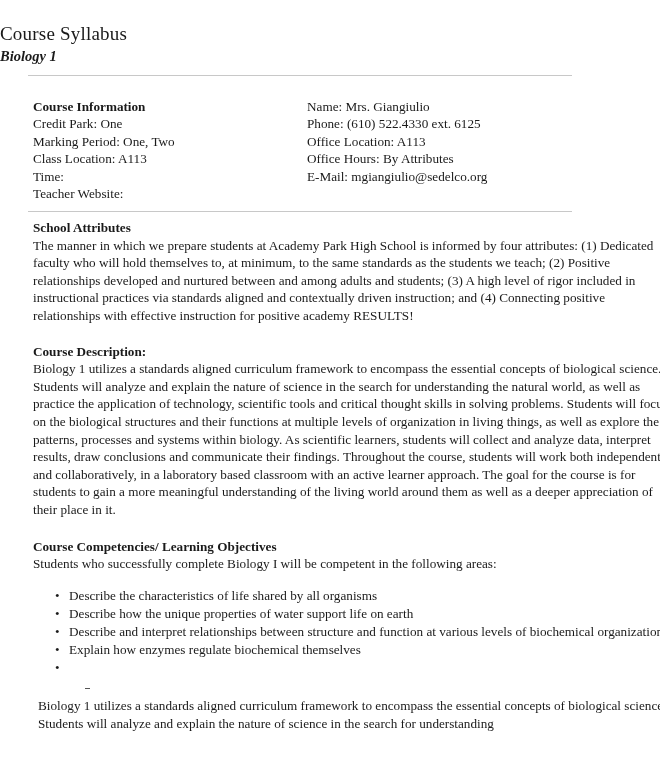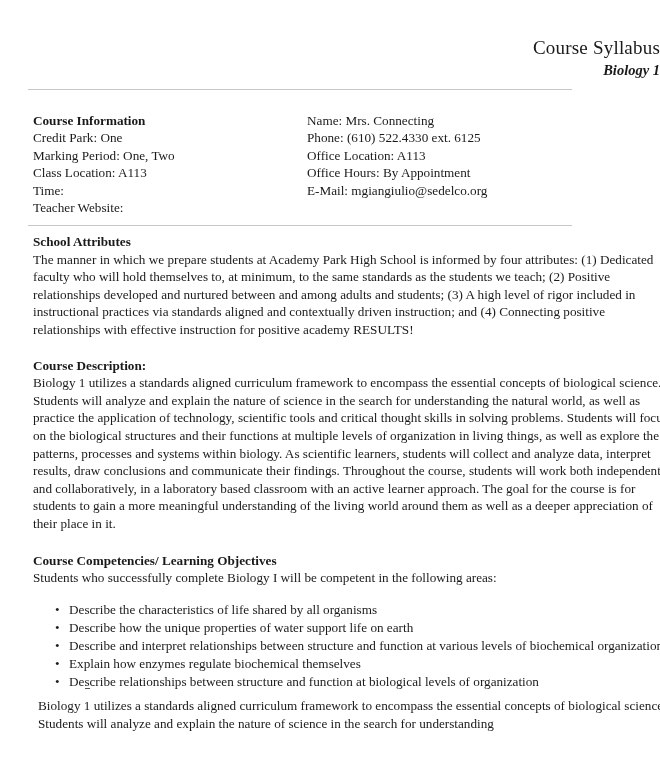--- a/index.html
+++ b/index.html
@@ -18,22 +18,22 @@
 
   .page {
     position: relative;
     width: 660px;
     height: 771px;
     overflow: hidden;
   }
 
   
   .title-block {
-    padding-top: 36px;
-    text-align: right;
+    padding-top: 22px;
+    text-align: left;
   }
   .doc-title {
     font-size: 19px;
     line-height: 24px;
     font-weight: normal;
     margin: 0;
     letter-spacing: 0.2px;
   }
   .doc-subtitle {
     font-size: 14.5px;
@@ -150,24 +150,24 @@
     <div class="info-col left">
       <div class="info-head">Course Information</div>
       <div class="info-line">Credit Park: One</div>
       <div class="info-line">Marking Period: One, Two</div>
       <div class="info-line">Class Location: A113</div>
       <div class="info-line">Time:</div>
       <div class="info-line">Teacher Website:</div>
     </div>
 
     <div class="info-col right">
-      <div class="info-line">Name: Mrs. Connecting</div>
+      <div class="info-line">Name: Mrs. Giangiulio</div>
       <div class="info-line">Phone: (610) 522.4330 ext. 6125</div>
       <div class="info-line">Office Location: A113</div>
-      <div class="info-line">Office Hours: By Appointment</div>
+      <div class="info-line">Office Hours: By Attributes</div>
       <div class="info-line">E-Mail: mgiangiulio@sedelco.org</div>
     </div>
 
   </div>
 
   <div class="rule rule-mid"></div>
 
   <div class="section sec-school-attributes">
     <div class="section-head">School Attributes</div>
     <p>The manner in which we prepare students at Academy Park High School is informed by four attributes: (1) Dedicated faculty who will hold themselves to, at minimum, to the same standards as the students we teach; (2) Positive relationships developed and nurtured between and among adults and students; (3) A high level of rigor included in instructional practices via standards aligned and contextually driven instruction; and (4) Connecting positive relationships with effective instruction for positive academy RESULTS!</p>
@@ -194,21 +194,20 @@
       <li>
         <span class="bullet-dot">•</span>
         <span>Describe and interpret relationships between structure and function at various levels of biochemical organization</span>
       </li>
       <li>
         <span class="bullet-dot">•</span>
         <span>Explain how enzymes regulate biochemical themselves</span>
       </li>
       <li>
         <span class="bullet-dot">•</span>
-        <span>Describe relationships between structure and function at biological levels of organization</span>
       </li>
     </ul>
   </div>
 
   <div class="tail-artifact"></div>
 
   <div class="tail">
     <p>Biology 1 utilizes a standards aligned curriculum framework to encompass the essential concepts of biological science.  Students will analyze and explain the nature of science in the search for understanding</p>
   </div>
 

